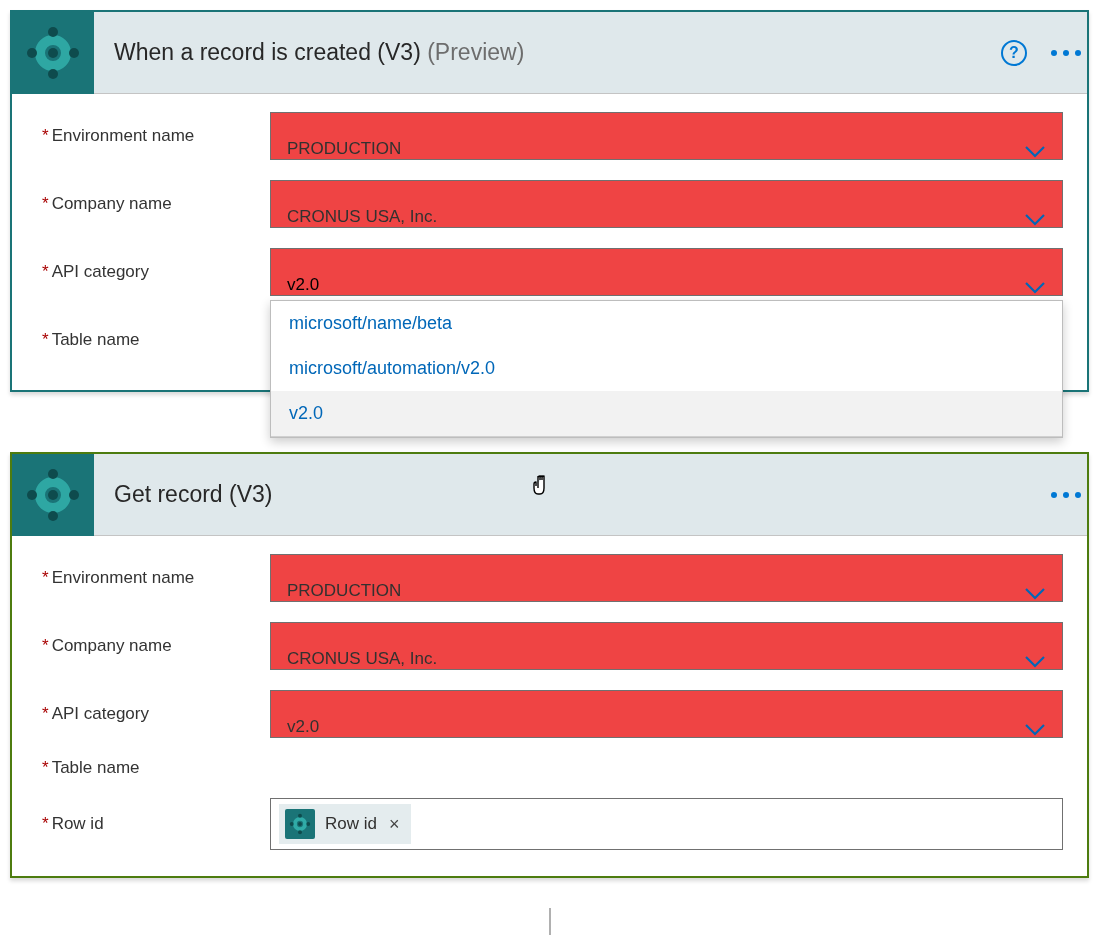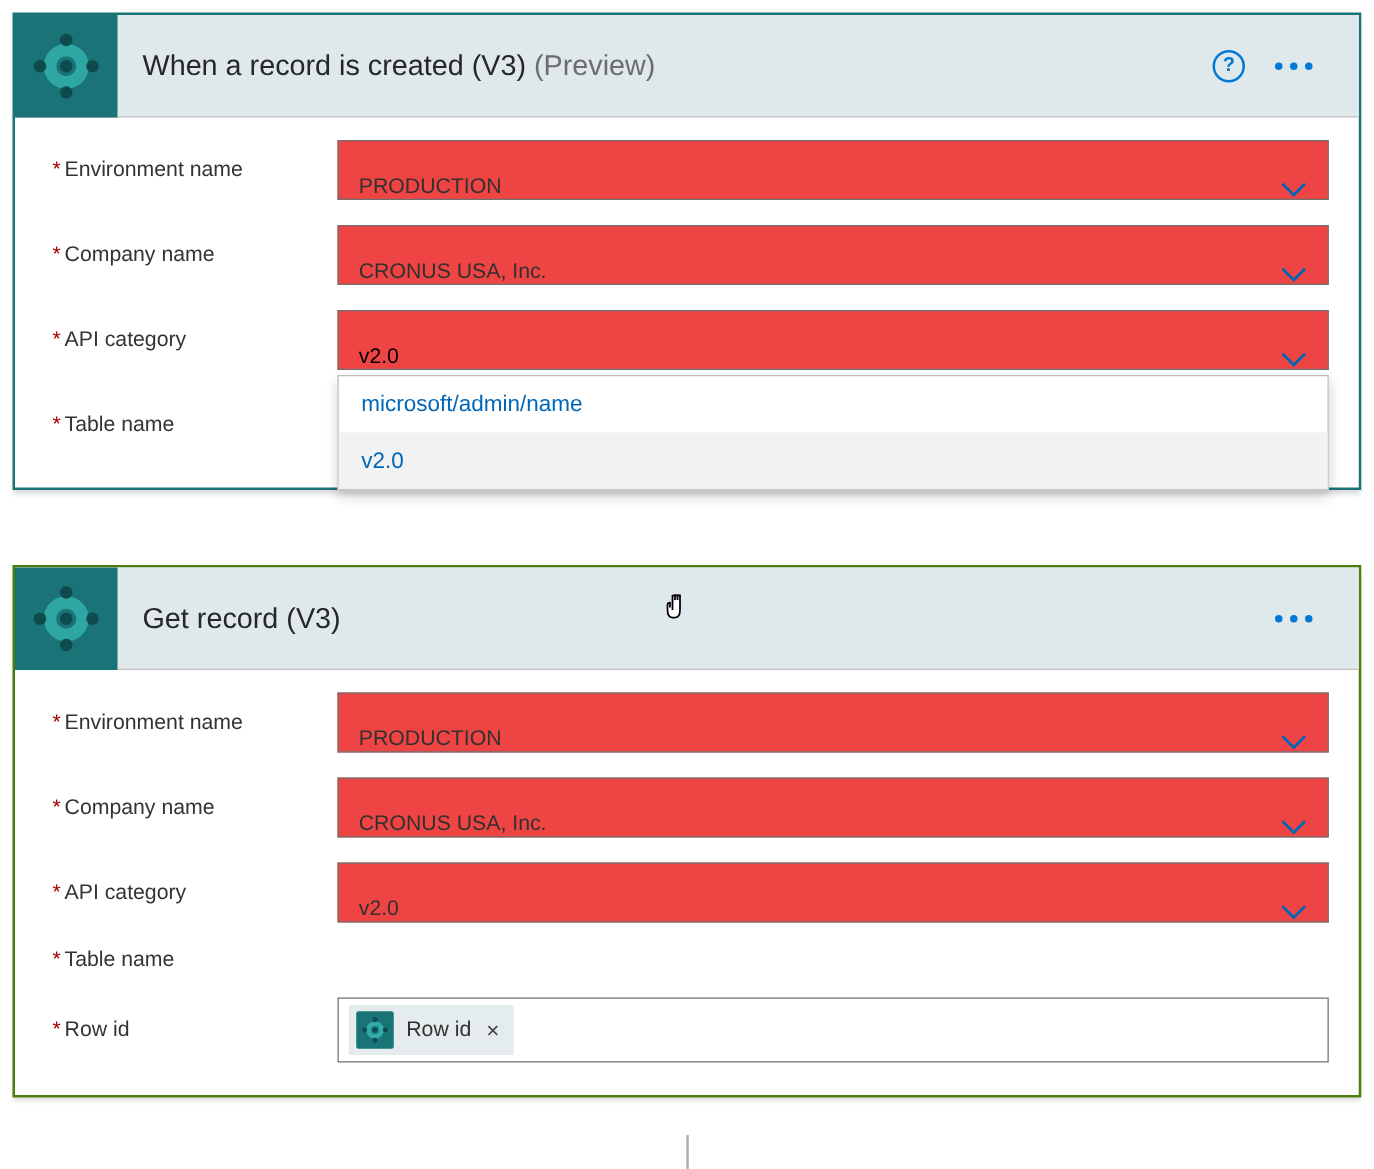--- a/index.html
+++ b/index.html
@@ -23,21 +23,21 @@
   }
   .card.active {
     border: 2px solid #1a7477;
   }
   .card-header {
     display: flex;
     align-items: center;
     background: #dfe8eb;
     border-bottom: 1px solid #c4c4c4;
     height: 82px;
-    padding-right: 33px;
+    padding-right: 2px;
     gap: 20px;
   }
   .connector-icon {
     width: 82px;
     height: 82px;
     background: #1a7477;
     display: flex;
     align-items: center;
     justify-content: center;
     flex-shrink: 0;
@@ -266,21 +266,22 @@
         <div class="field">
           <div class="select-box input-mode">
             <input type="text" value="v2.0" style="">
             <span class="chev">
               <svg width="22" height="14" viewBox="0 0 22 14">
                   <path d="M2 2 L11 11 L20 2" stroke="#0067b8" stroke-width="2.2" fill="none"></path>
                 </svg>
             </span>
           </div>
           <div class="dropdown">
-            <div class="dd-item">microsoft/admin/name</div>
+            <div class="dd-item">microsoft/name/beta</div>
+            <div class="dd-item">microsoft/automation/v2.0</div>
             <div class="dd-item hover">v2.0</div>
             <div class="dd-sep"></div>
           </div>
         </div>
       </div>
 
       <div class="row">
         <div class="row-label">Table name</div>
         <div class="field">
           <div class="select-box" style="visibility:hidden">

